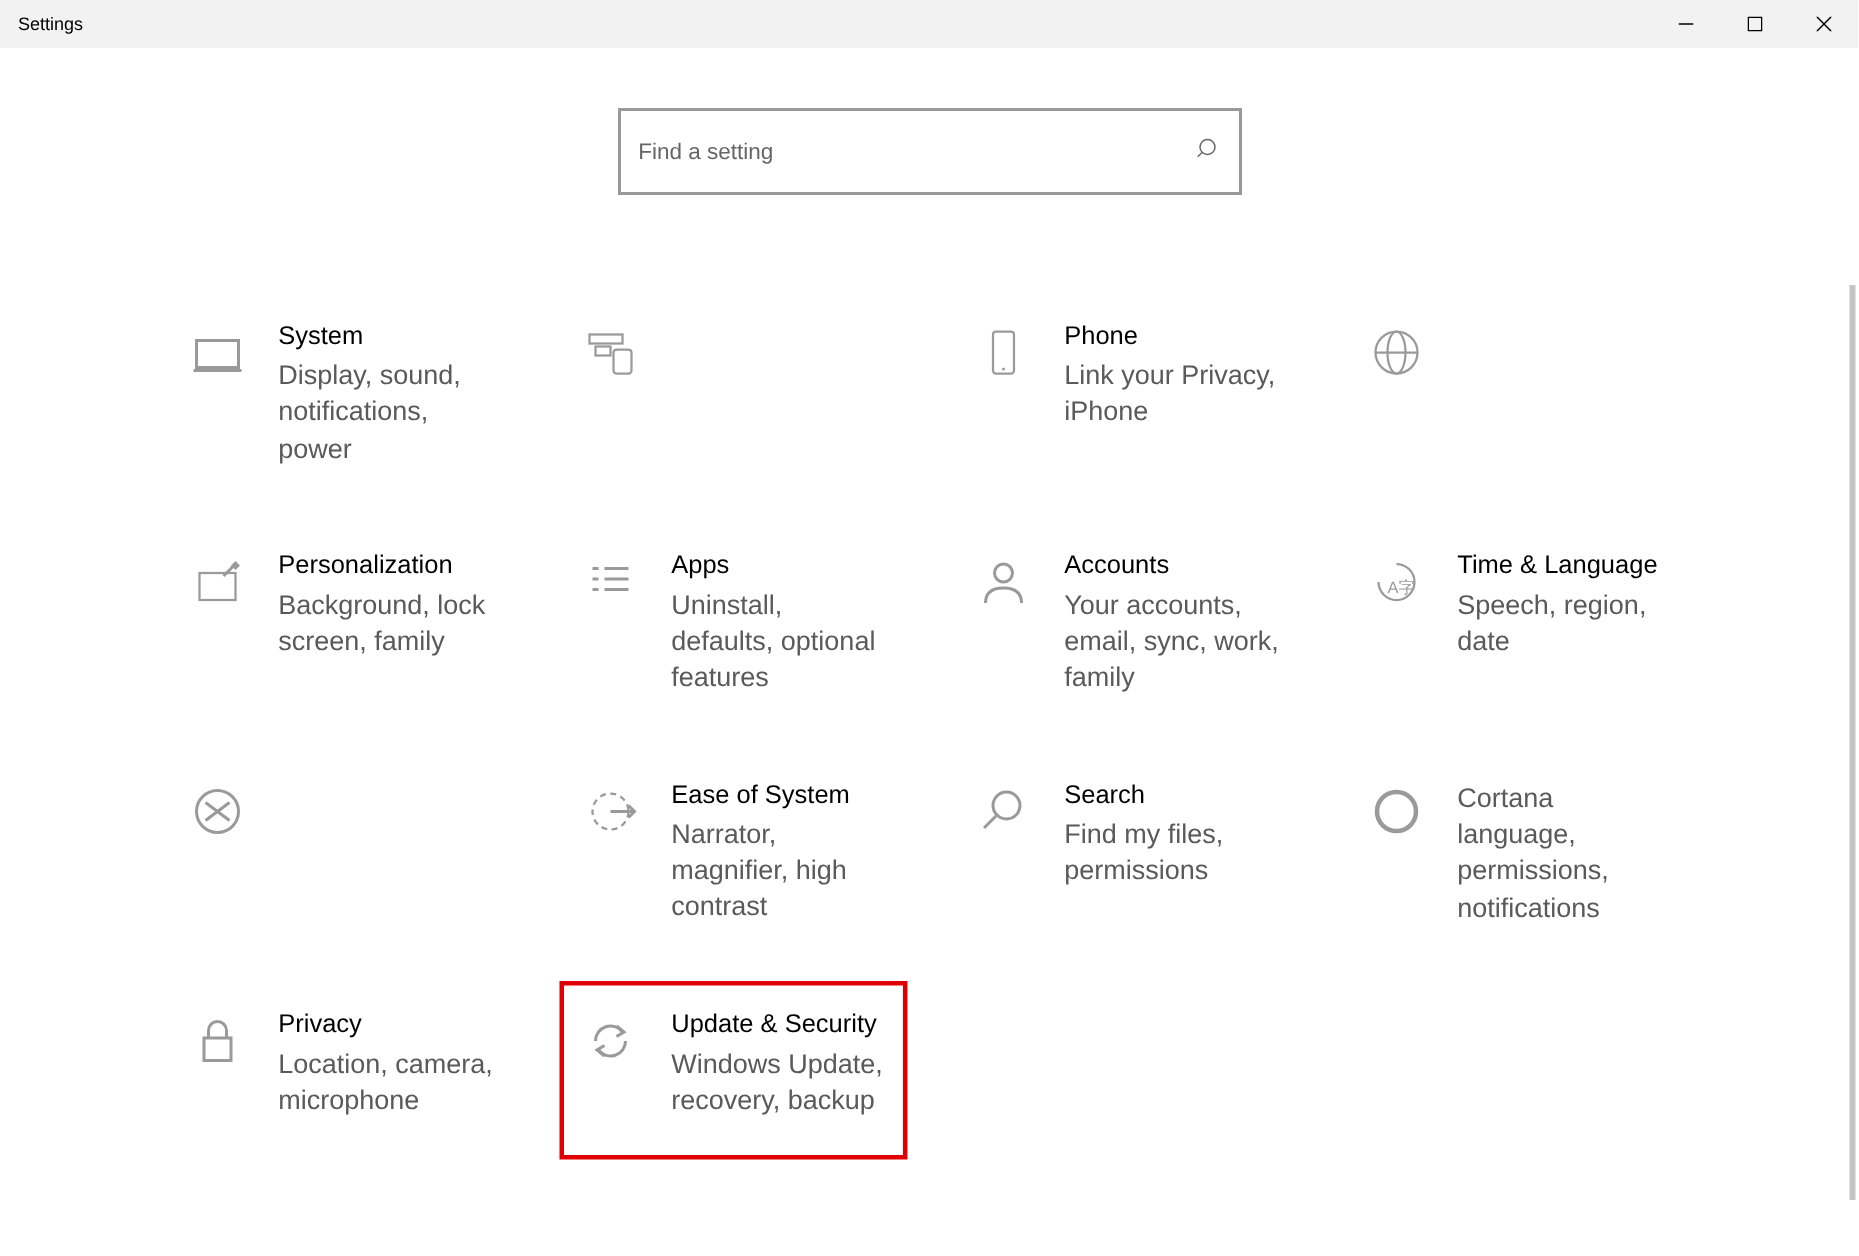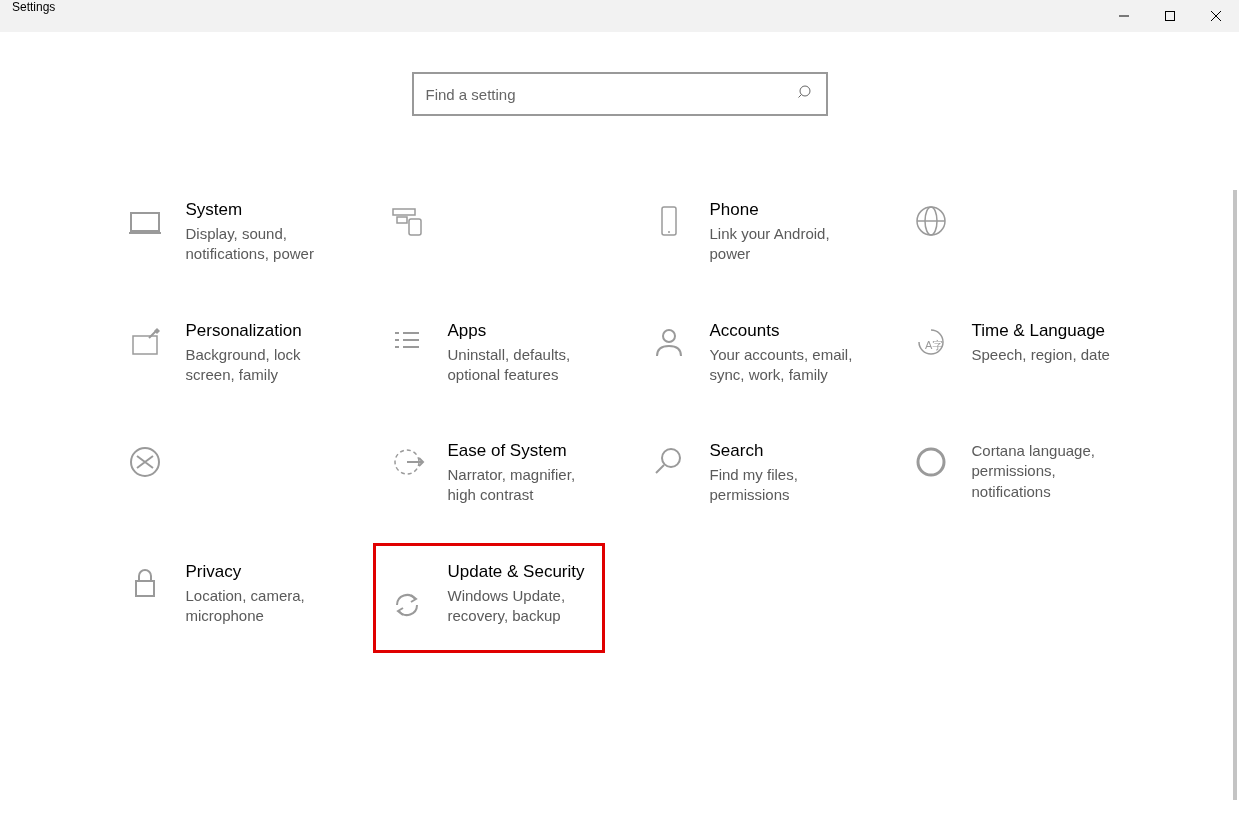--- a/index.html
+++ b/index.html
@@ -1,35 +1,35 @@
 <!DOCTYPE html>
 <html><head>
   <meta charset="utf-8">
   <style>
     * { margin: 0; padding: 0; box-sizing: border-box; font-family: "Segoe UI", Arial, sans-serif; }
     body { background: #ffffff; width: 1239px; height: 837px; overflow: hidden; position: relative; }
-    .titlebar { height: 32px; background: #f2f2f2; display: flex; align-items: flex-start; justify-content: space-between; padding: 0 0 0 12px; }
+    .titlebar { height: 32px; background: #f2f2f2; display: flex; align-items: center; justify-content: space-between; padding: 0 0 0 12px; }
     .titlebar-title { font-size: 12px; color: #000; }
     .titlebar-controls { display: flex; height: 100%; }
     .tb-btn { width: 46px; display: flex; align-items: center; justify-content: center; cursor: pointer; }
     .tb-btn svg { stroke: #000; }
     .content { padding-top: 40px; }
     .search-wrap { display: flex; justify-content: center; margin-bottom: 80px; }
-    .search-box { width: 416px; height: 44px; border: 2px solid #999; display: flex; align-items: center; padding: 0 12px; }
+    .search-box { width: 416px; height: 58px; border: 2px solid #999; display: flex; align-items: center; padding: 0 12px; }
     .search-box input { flex: 1; border: none; outline: none; font-size: 15px; color: #333; background: transparent; }
     .search-box input::placeholder { color: #666; }
     .search-box .sicon { color: #666; }
     .grid { width: 1020px; margin: 0 auto; display: grid; grid-template-columns: repeat(4, 1fr); column-gap: 40px; row-gap: 70px; padding: 0 10px; gap: 48px; }
     .tile { display: flex; align-items: flex-start; gap: 20px; cursor: pointer; padding: 4px; }
-    .tile.hl { outline: 3px solid #e00000; outline-offset: 6px; padding: 10px 4px 18px 4px; margin-top:-6px;align-items:flex-end;}
+    .tile.hl { outline: 3px solid #e00000; outline-offset: 6px; padding: 10px 4px 18px 4px; margin-top:-6px;}
     .icon-cell { width: 42px; height: 42px; flex-shrink: 0; display: flex; align-items: center; justify-content: center; color: #9a9a9a; }
     .icon-cell svg { width: 36px; height: 36px; }
     .text-cell { max-width: 210px; }
     .tile-title { font-size: 17px; color: #000; font-weight: 400; margin-bottom: 4px; }
-    .tile-desc { font-size: 15px; color: #5a5a5a; line-height: 1.35; }
+    .tile-desc { font-size: 18px; color: #5a5a5a; line-height: 1.35; }
     .scrollbar { position: absolute; right: 2px; top: 190px; width: 4px; height: 610px; background: #c4c4c4; }
   </style>
 </head>
 <body>
 
 <div class="titlebar">
   <div class="titlebar-title">Settings</div>
   <div class="titlebar-controls">
     <div class="tb-btn">
       <svg width="10" height="10">
@@ -84,21 +84,21 @@
         </div>
       </div>
       <div class="tile">
         <div class="icon-cell">
           <svg viewBox="0 0 36 36">
             <use href="#i-phone"></use>
           </svg>
         </div>
         <div class="text-cell">
           <div class="tile-title">Phone</div>
-          <div class="tile-desc">Link your Android, power</div>
+          <div class="tile-desc">Link your Privacy, iPhone</div>
         </div>
       </div>
       <div class="tile">
         <div class="icon-cell">
           <svg viewBox="0 0 36 36">
             <use href="#i-network"></use>
           </svg>
         </div>
       </div>
       <div class="tile">

